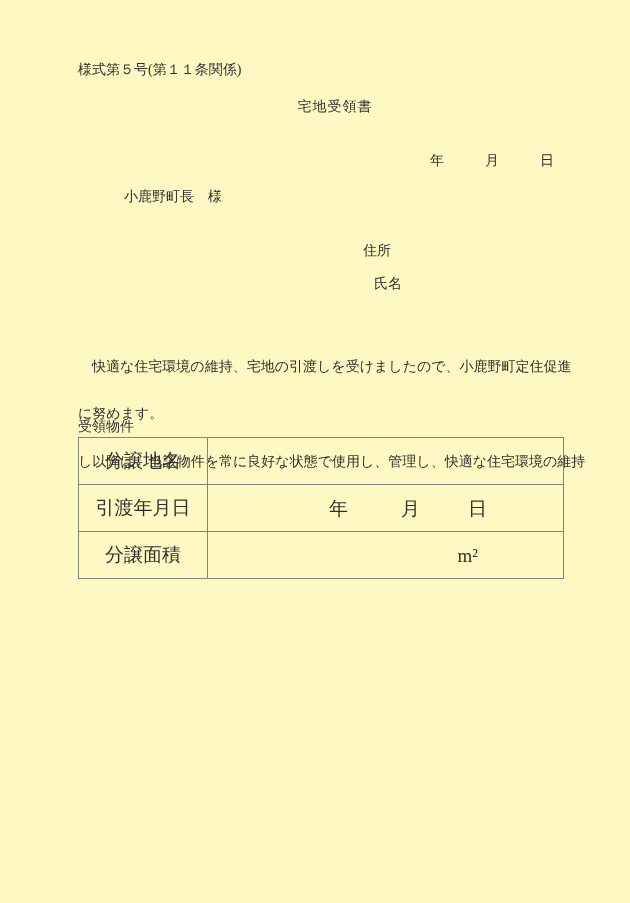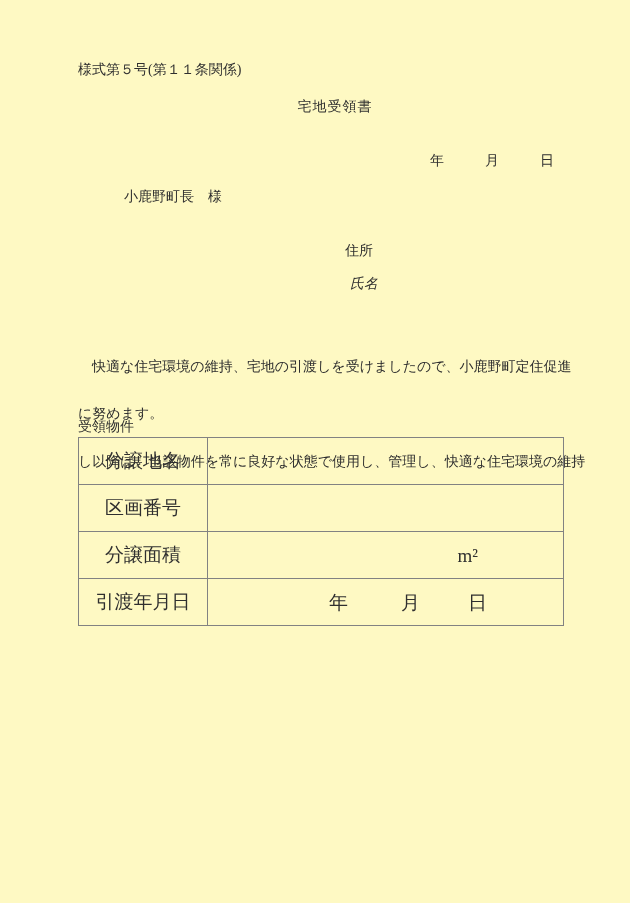--- a/index.html
+++ b/index.html
@@ -23,22 +23,22 @@
   .form-number { left: 78px; top: 63px; }
   .doc-title   { left: 0; top: 100px; width: 630px; text-align: center; letter-spacing: 1px; margin-left: 20px; }
 
   .date-line   { left: 430px; top: 154px; width: 124px; height: 16px; }
   .date-line .dch { position: absolute; top: 0; }
   .date-line .y  { left: 0; }
   .date-line .m  { left: 55px; }
   .date-line .dd { left: 110px; }
 
   .addressee     { left: 92px;  top: 190px; margin-left: 32px; }
-  .address-label { left: 345px; top: 244px; }
-  .name-label    { left: 350px; top: 277px; font-style: italic; }
+  .address-label { left: 363px; top: 244px; }
+  .name-label    { left: 374px; top: 277px; }
 
   .body-par { left: 78px; top: 329px; width: 490px; }
   .body-line { line-height: 19.4px; white-space: pre; }
   .body-line.just { text-align: justify; text-align-last: justify; }
 
   .table-caption { left: 78px; top: 420px; }
 
   .tbl {
     position: absolute;
     left: 78px; top: 437px;
@@ -106,35 +106,31 @@
 
   <div class="abs table-caption">受領物件</div>
 
   <table class="tbl">
     <tbody>
         <tr>
       <td class="lbl">分譲地名</td>
       <td class="val"></td>
     </tr>
     <tr>
-      <td class="lbl">区画番号</td>
-      <td class="val"></td>
-    </tr>
-    <tr>
-      <td class="lbl">分譲面積</td>
-      <td class="val">
-        <span class="val-unit">m²</span>
-      </td>
-    </tr>
-    <tr>
       <td class="lbl">引渡年月日</td>
       <td class="val">
         <span class="cell-date">
           <span class="dch y">年</span>
           <span class="dch m">月</span>
           <span class="dch dd">日</span>
         </span>
       </td>
     </tr>
+    <tr>
+      <td class="lbl">分譲面積</td>
+      <td class="val">
+        <span class="val-unit">m²</span>
+      </td>
+    </tr>
   </tbody>
     </table>
 
 </div>
 
 </body></html>

